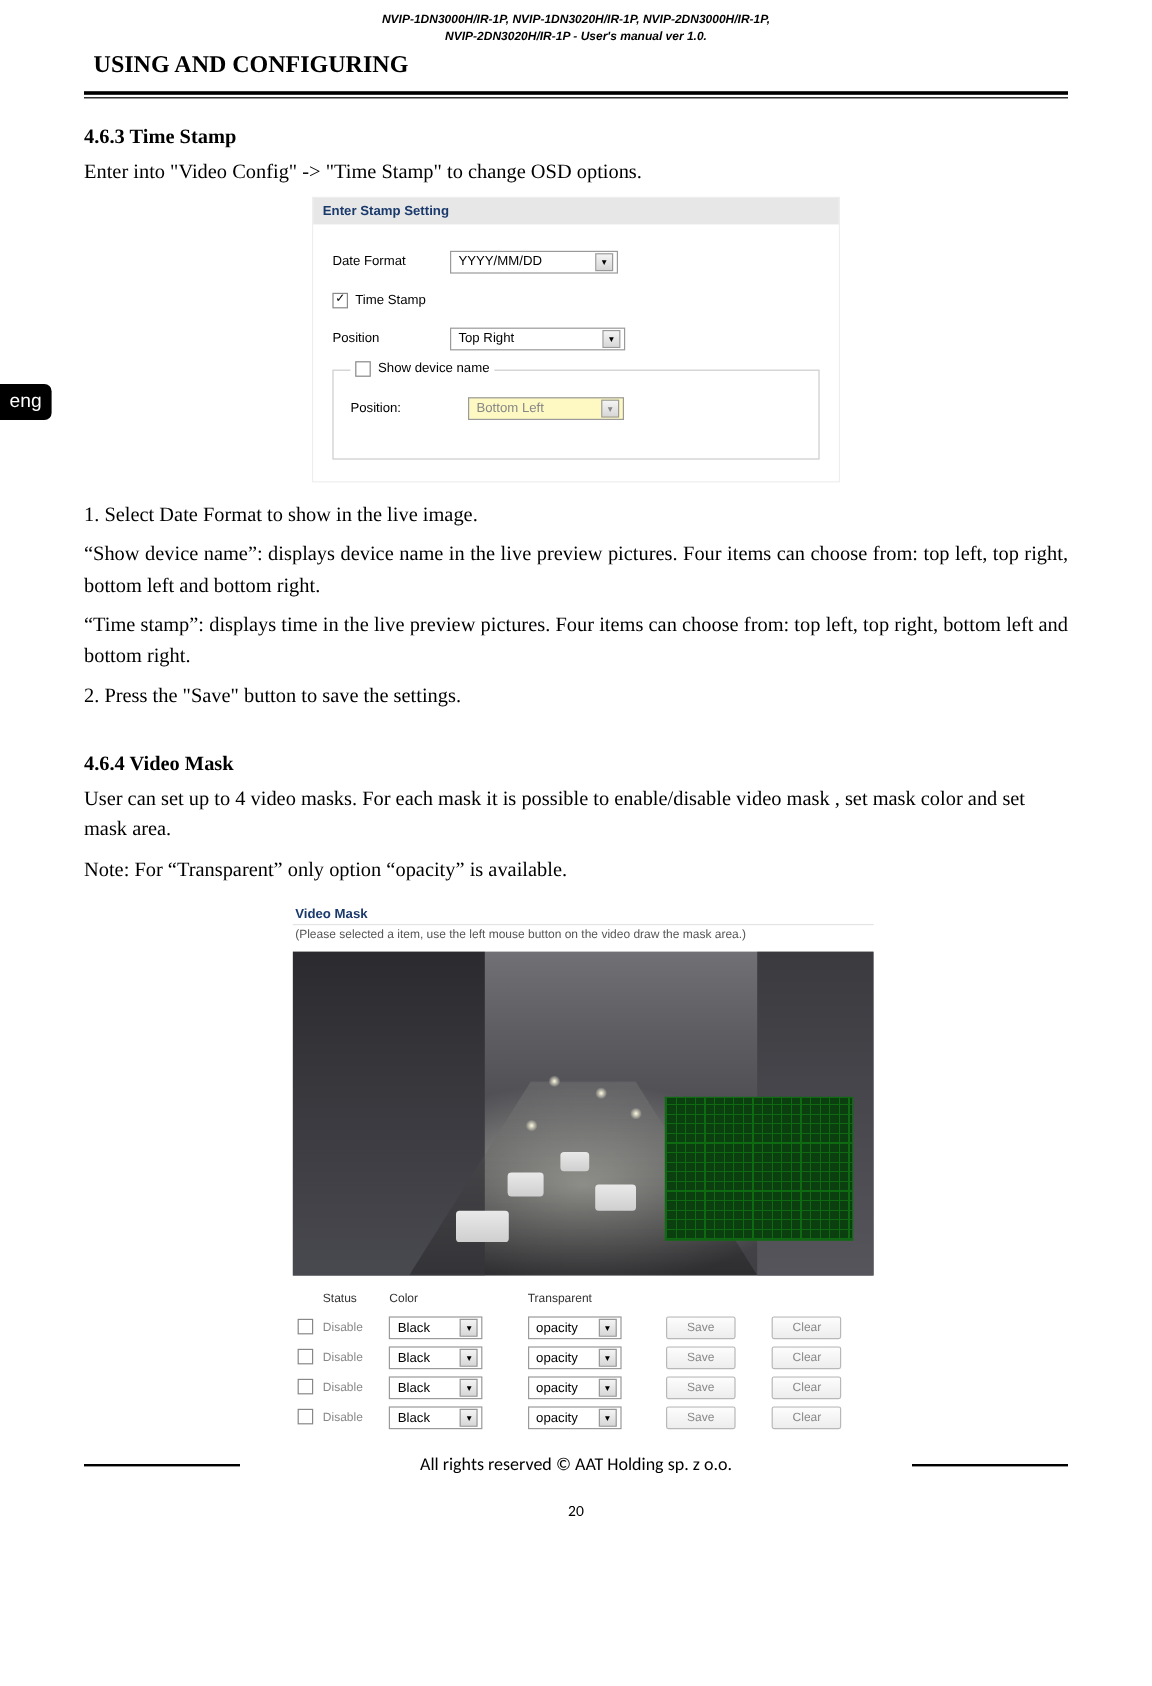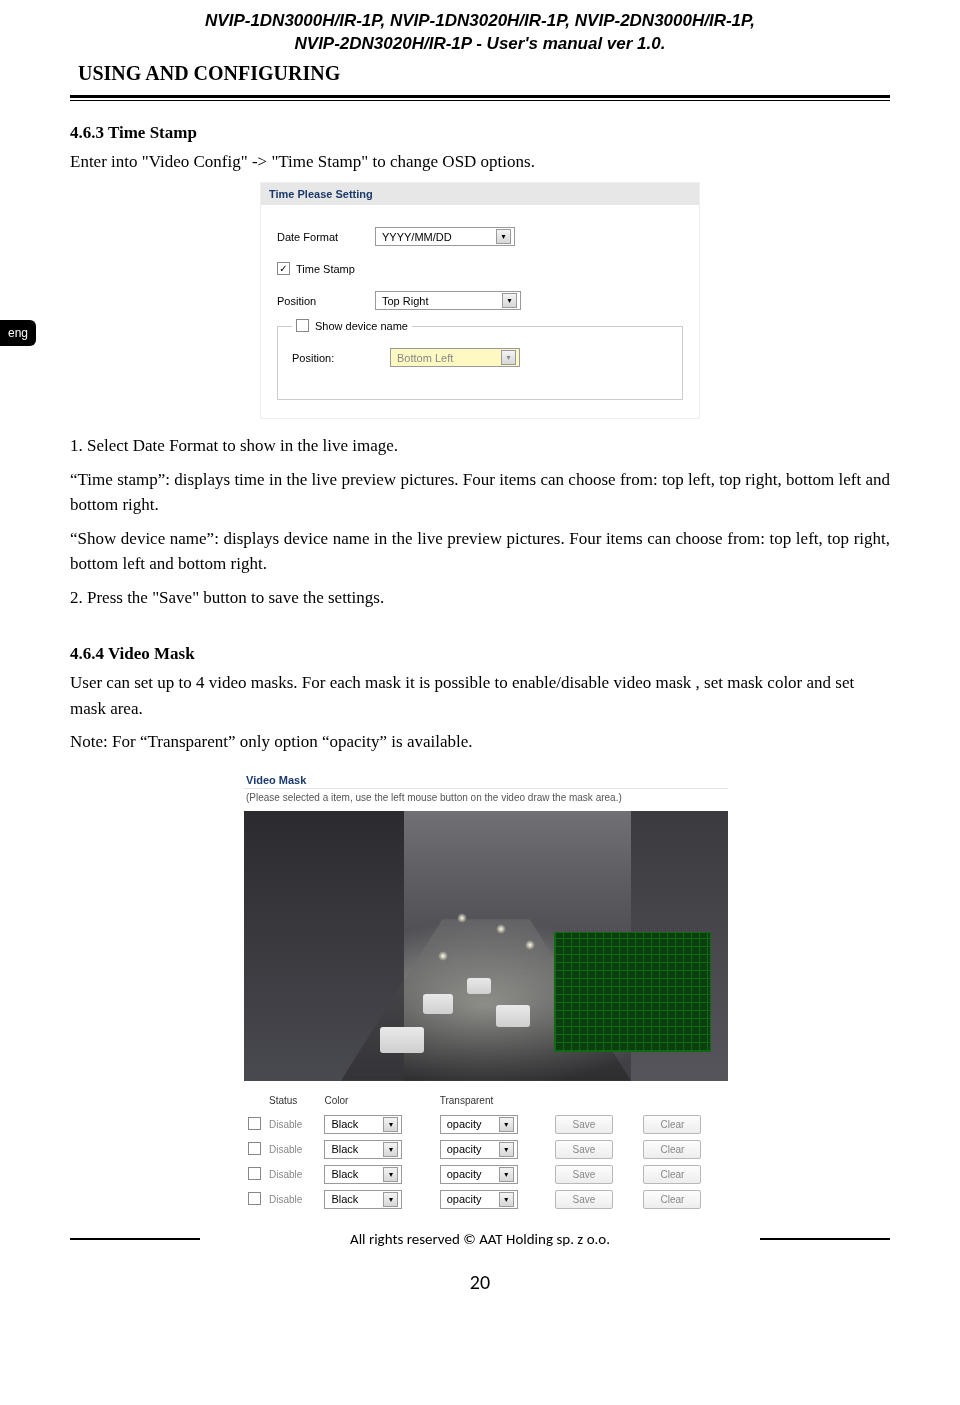--- a/index.html
+++ b/index.html
@@ -12,21 +12,21 @@
   }
   .page {
     padding: 10px 70px 30px 70px;
     position: relative;
   }
   .doc-header {
     text-align: center;
     font-style: italic;
     font-family: Arial, sans-serif;
     font-weight: bold;
-    font-size: 17px;
+    font-size: 10px;
     line-height: 1.35;
   }
   .section-title {
     font-weight: bold;
     font-size: 20px;
     margin: 6px 0 10px 8px;
   }
   .hr-double {
     border: 0;
     border-top: 3px solid #000;
@@ -34,21 +34,21 @@
     height: 6px;
     margin: 6px 0 22px 0;
   }
   .lang-tab {
     position: absolute;
     left: 0;
     top: 320px;
     background: #000;
     color: #fff;
     font-family: Arial, sans-serif;
-    font-size: 12px;
+    font-size: 16px;
     padding: 6px 8px;
     border-radius: 0 6px 6px 0;
   }
   h3 { font-size: 17px; font-weight: bold; margin: 8px 0 6px 0; font-family: Liberation Serif, serif; }
   p { font-size: 17px; line-height: 1.5; margin: 4px 0 8px 0; }
   .justify { text-align: justify; }
 
   
   .ts-panel {
     width: 440px;
@@ -156,42 +156,42 @@
     height:19px;width:58px;font-size:10px;color:#888;border-radius:2px;
   }
 
   
   .foot-wrap { margin-top:18px; }
   .foot-rule {
     display:flex; align-items:center; gap:10px;
   }
   .foot-rule .line { flex:0 0 130px; height:2px; background:#000;}
   .foot-rule .txt { flex:1; text-align:center; font-family: Calibri, Arial, sans-serif; font-size:15px;}
-  .page-num { text-align:center; font-family: Calibri, Arial, sans-serif; font-size:20px; margin-top:22px;}
+  .page-num { text-align:center; font-family: Calibri, Arial, sans-serif; font-size:13px; margin-top:22px;}
 </style>
 </head>
 <body>
 
 <div class="page">
   <div class="doc-header">
     <div>NVIP-1DN3000H/IR-1P, NVIP-1DN3020H/IR-1P, NVIP-2DN3000H/IR-1P,</div>
     <div>NVIP-2DN3020H/IR-1P - User's manual ver 1.0.</div>
   </div>
 
   <div class="section-title">USING AND CONFIGURING</div>
   <div class="hr-double"></div>
 
   <div class="lang-tab">eng</div>
 
   <h3>4.6.3 Time Stamp</h3>
   <p>Enter into "Video Config" -&gt; "Time Stamp" to change OSD options.</p>
 
   
   <div class="ts-panel">
-    <div class="ts-header">Time Please Setting</div>
+    <div class="ts-header">Enter Stamp Setting</div>
     <div class="ts-body">
       <div class="ts-row">
         <span class="ts-label">Date Format</span>
         <span class="combo" style="width:140px">
           <span>YYYY/MM/DD</span>
           <span class="chev">▾</span>
         </span>
       </div>
       <div class="ts-row">
         <span class="chk">
@@ -218,22 +218,22 @@
           <span class="combo disabled" style="width:130px">
             <span>Bottom Left</span>
             <span class="chev">▾</span>
           </span>
         </div>
       </div>
     </div>
   </div>
 
   <p>1. Select Date Format to show in the live image.</p>
+  <p class="justify">“Show device name”: displays device name in the live preview pictures. Four items can choose from: top left, top right, bottom left and bottom right.</p>
   <p class="justify">“Time stamp”: displays time in the live preview pictures. Four items can choose from: top left, top right, bottom left and bottom right.</p>
-  <p class="justify">“Show device name”: displays device name in the live preview pictures. Four items can choose from: top left, top right, bottom left and bottom right.</p>
   <p>2. Press the "Save" button to save the settings.</p>
 
   <br>
   <h3>4.6.4 Video Mask</h3>
   <p>User can set up to 4 video masks. For each mask it is possible to enable/disable video mask , set mask color and set mask area.</p>
   <p>Note: For “Transparent” only option “opacity” is available.</p>
 
   
   <div class="vm-panel">
     <div class="vm-title">Video Mask</div>

